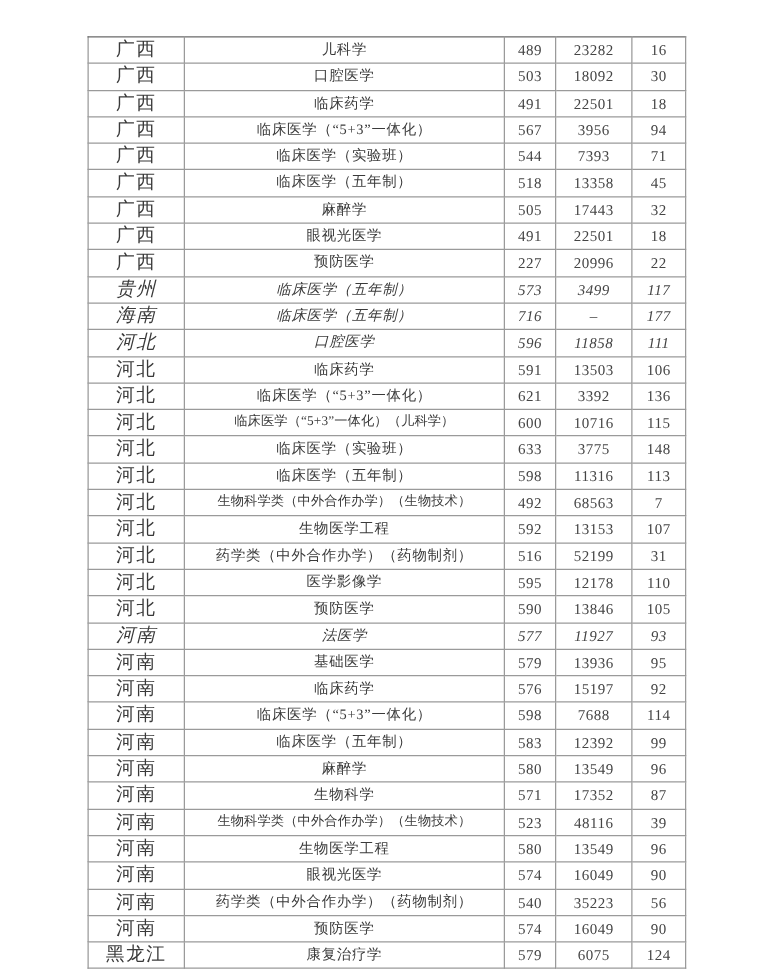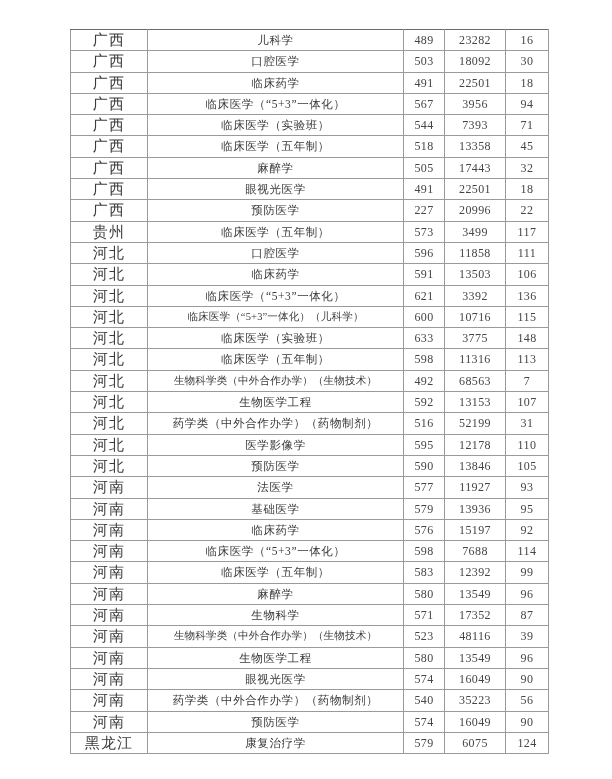--- a/index.html
+++ b/index.html
@@ -63,20 +63,21 @@
     letter-spacing: 0.1px;
   }
   table.score-table td.cell-num {
     font-size: 12px;
     letter-spacing: 0.4px;
     color: #454545;
   }
 
   table.score-table tr.row-thickline > td {
     border-top: 1.4px solid #595959;
+    font-style: italic;
   }
   table.score-table tr.row-first > td {
     border-top: 1.4px solid #6a6a6a;
   }
 </style>
 </head>
 <body>
 
 <div id="score-table-wrap">
   <table class="score-table">
@@ -152,20 +153,27 @@
           <td class="cell-num">22</td>
         </tr>
         <tr class="row-thickline">
           <td class="cell-province">贵州</td>
           <td class="cell-major">临床医学（五年制）</td>
           <td class="cell-num">573</td>
           <td class="cell-num">3499</td>
           <td class="cell-num">117</td>
         </tr>
         <tr class="row-thickline">
+          <td class="cell-province">海南</td>
+          <td class="cell-major">临床医学（五年制）</td>
+          <td class="cell-num">716</td>
+          <td class="cell-num">–</td>
+          <td class="cell-num">177</td>
+        </tr>
+        <tr class="row-thickline">
           <td class="cell-province">河北</td>
           <td class="cell-major">口腔医学</td>
           <td class="cell-num">596</td>
           <td class="cell-num">11858</td>
           <td class="cell-num">111</td>
         </tr>
         <tr class="">
           <td class="cell-province">河北</td>
           <td class="cell-major">临床药学</td>
           <td class="cell-num">591</td>

